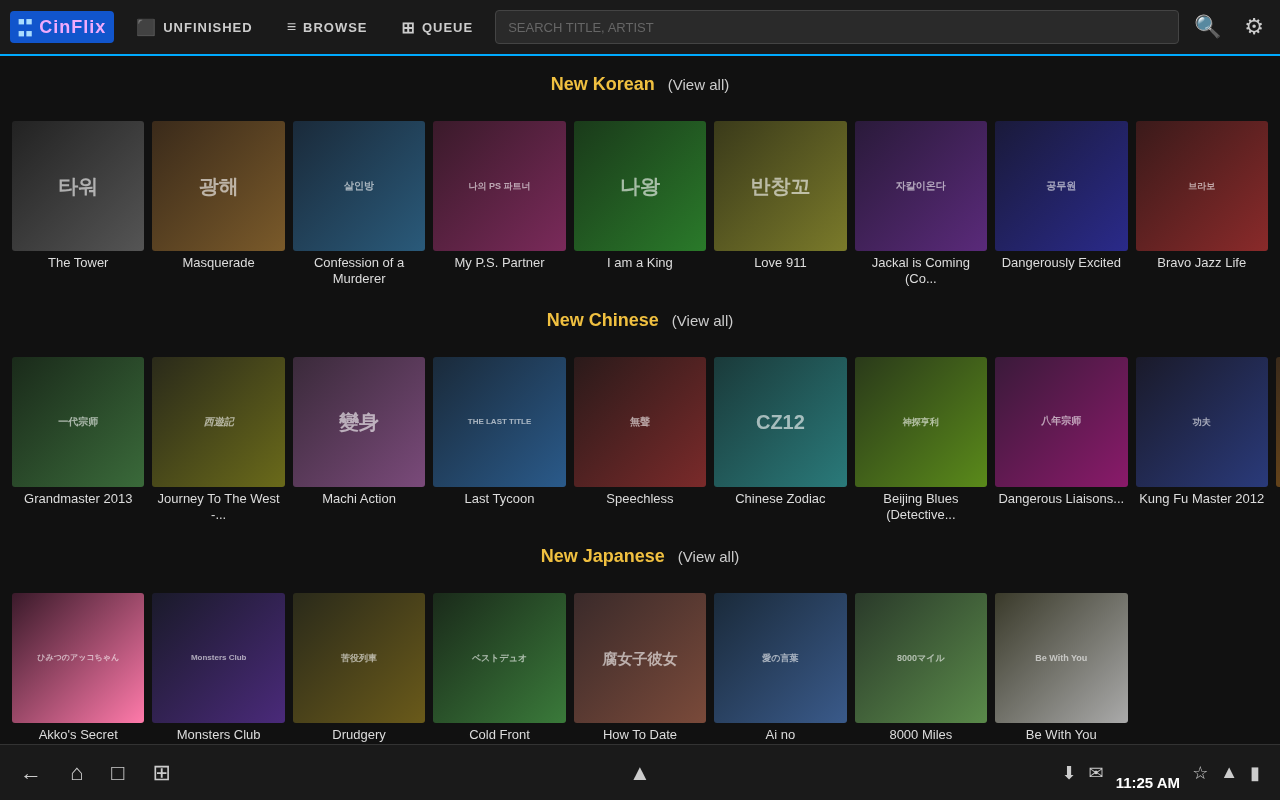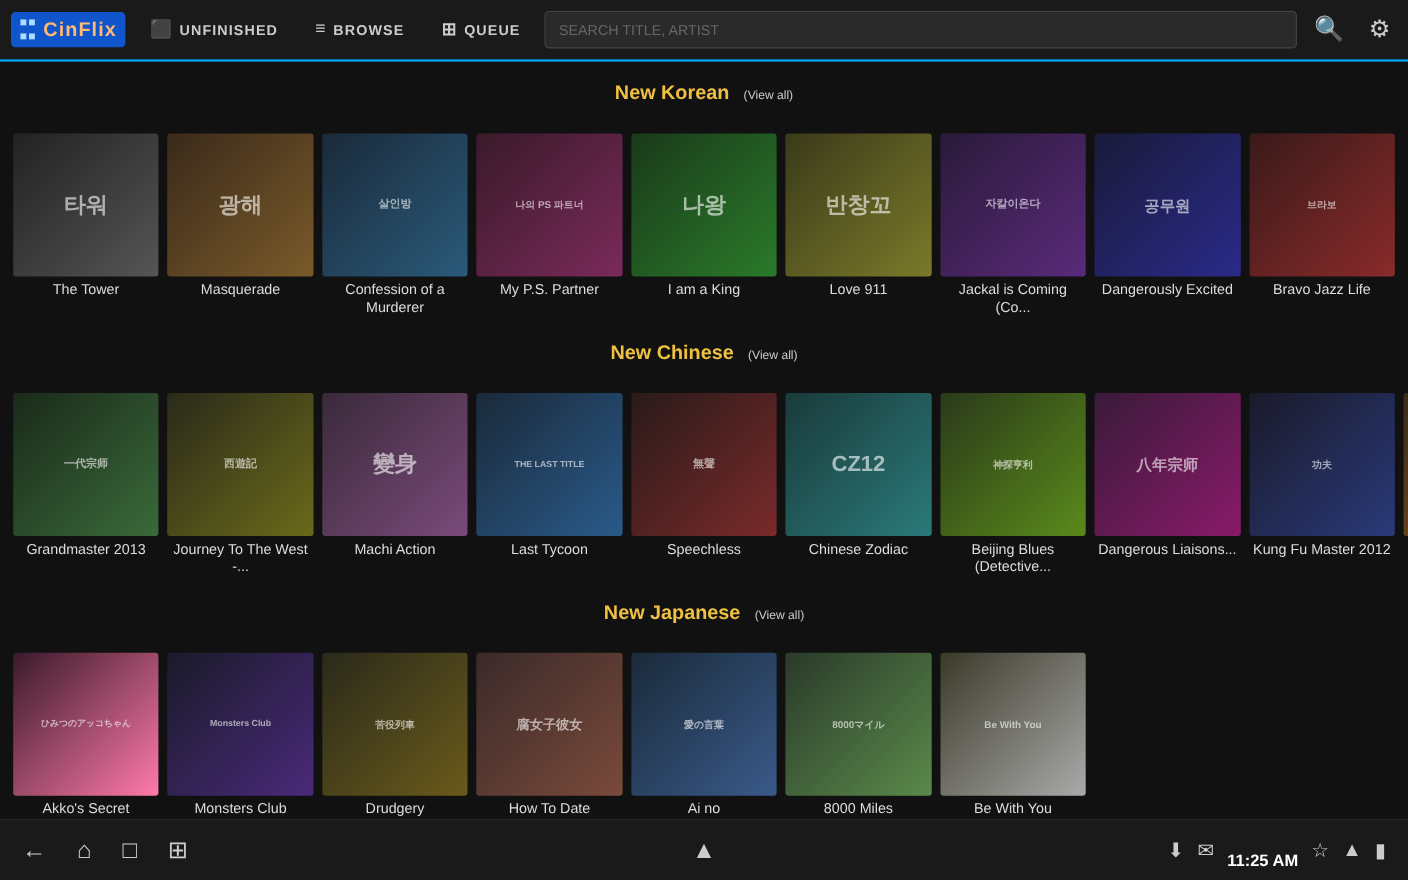--- a/index.html
+++ b/index.html
@@ -81,21 +81,21 @@
       text-align: center;
       margin: 8px 0 10px;
       font-size: 18px;
     }
     .section-header .section-title {
       color: #f0c040;
       font-weight: bold;
     }
     .section-header .view-all {
       color: #ccc;
-      font-size: 11px;
+      font-size: 15px;
       cursor: pointer;
       margin-left: 8px;
     }
 
     .movie-row {
       display: flex;
       gap: 0;
       padding: 0 8px;
       overflow: hidden;
     }
@@ -127,21 +127,21 @@
     .k2 { background: linear-gradient(135deg, #3a2a1a 0%, #7a5a2a 100%); }
     .k3 { background: linear-gradient(135deg, #1a2a3a 0%, #2a5a7a 100%); }
     .k4 { background: linear-gradient(135deg, #3a1a2a 0%, #7a2a5a 100%); }
     .k5 { background: linear-gradient(135deg, #1a3a1a 0%, #2a7a2a 100%); }
     .k6 { background: linear-gradient(135deg, #3a3a1a 0%, #7a7a2a 100%); }
     .k7 { background: linear-gradient(135deg, #2a1a3a 0%, #5a2a7a 100%); }
     .k8 { background: linear-gradient(135deg, #1a1a3a 0%, #2a2a8a 100%); }
     .k9 { background: linear-gradient(135deg, #3a1a1a 0%, #8a2a2a 100%); }
 
     .c1 { background: linear-gradient(135deg, #1a2a1a 0%, #3a6a3a 100%); }
-    .c2 { background: linear-gradient(135deg, #2a2a1a 0%, #6a6a1a 100%); }
+    .c2 { background: linear-gradient(135deg, #2a2a1a 0%, #6a6a1a 100%); font-style: italic; }
     .c3 { background: linear-gradient(135deg, #3a2a3a 0%, #7a4a7a 100%); }
     .c4 { background: linear-gradient(135deg, #1a2a3a 0%, #2a5a8a 100%); }
     .c5 { background: linear-gradient(135deg, #2a1a1a 0%, #7a2a2a 100%); }
     .c6 { background: linear-gradient(135deg, #1a3a3a 0%, #2a7a7a 100%); }
     .c7 { background: linear-gradient(135deg, #2a3a1a 0%, #5a8a1a 100%); }
     .c8 { background: linear-gradient(135deg, #3a1a3a 0%, #8a1a6a 100%); }
     .c9 { background: linear-gradient(135deg, #1a1a2a 0%, #2a3a7a 100%); }
     .c10 { background: linear-gradient(135deg, #3a2a1a 0%, #8a5a1a 100%); }
 
     .j1 { background: linear-gradient(135deg, #3a1a2a 0%, #ff7aaa 100%); }
@@ -238,21 +238,21 @@
       line-height: 1;
     }
   </style>
 </head>
 <body>
 
 <div id="topnav">
   <div id="logo">
     <span style="color:#aaddff; font-size:11px; margin-right:2px;">■■<br>■■</span>
     <span>
-      <span style="color:#fdba74;">CinFlix</span>
+      <span style="color:#f0abfc;">CinFlix</span>
     </span>
   </div>
 
   <div class="nav-btn">
     <span class="nav-icon">⬛</span>
     <span>UNFINISHED</span>
   </div>
 
   <div class="nav-btn">
     <span class="nav-icon">≡</span>
@@ -332,21 +332,21 @@
         <div class="movie-poster k7">
             <div class="poster-overlay">
               <div class="poster-big-text" style="font-size:10px;">자칼이온다</div>
             </div>
           </div>
         <div class="movie-title">Jackal is Coming (Co...</div>
       </div>
       <div class="movie-item">
         <div class="movie-poster k8">
             <div class="poster-overlay">
-              <div class="poster-big-text" style="font-size:14px;">공무원</div>
+              <div class="poster-big-text" style="font-size:10px;">공무원</div>
             </div>
           </div>
         <div class="movie-title">Dangerously Excited</div>
       </div>
       <div class="movie-item">
         <div class="movie-poster k9">
             <div class="poster-overlay">
               <div class="poster-big-text" style="font-size:9px;">브라보</div>
             </div>
           </div>
@@ -413,21 +413,21 @@
         <div class="movie-poster c7">
             <div class="poster-overlay">
               <div class="poster-big-text" style="font-size:9px;">神探亨利</div>
             </div>
           </div>
         <div class="movie-title">Beijing Blues (Detective...</div>
       </div>
       <div class="movie-item">
         <div class="movie-poster c8">
             <div class="poster-overlay">
-              <div class="poster-big-text" style="font-size:14px;">八年宗师</div>
+              <div class="poster-big-text" style="font-size:10px;font-family:Liberation Mono, monospace;">八年宗师</div>
             </div>
           </div>
         <div class="movie-title">Dangerous Liaisons...</div>
       </div>
       <div class="movie-item">
         <div class="movie-poster c9">
             <div class="poster-overlay">
               <div class="poster-big-text" style="font-size:9px;">功夫</div>
             </div>
           </div>
@@ -466,23 +466,31 @@
       </div>
       <div class="movie-item">
         <div class="movie-poster j4">
             <div class="poster-overlay">
               <div class="poster-big-text" style="font-size:9px;">苦役列車</div>
             </div>
           </div>
         <div class="movie-title">Drudgery</div>
       </div>
       <div class="movie-item">
+        <div class="movie-poster j5">
+            <div class="poster-overlay">
+              <div class="poster-big-text" style="font-size:9px;">ベストデュオ</div>
+            </div>
+          </div>
+        <div class="movie-title">Cold Front</div>
+      </div>
+      <div class="movie-item">
         <div class="movie-poster j6">
             <div class="poster-overlay">
-              <div class="poster-big-text" style="font-size:12px;">腐女子彼女</div>
+              <div class="poster-big-text" style="font-size:15px;">腐女子彼女</div>
             </div>
           </div>
         <div class="movie-title">How To Date</div>
       </div>
       <div class="movie-item">
         <div class="movie-poster j7">
             <div class="poster-overlay">
               <div class="poster-big-text" style="font-size:9px;">愛の言葉</div>
             </div>
           </div>

